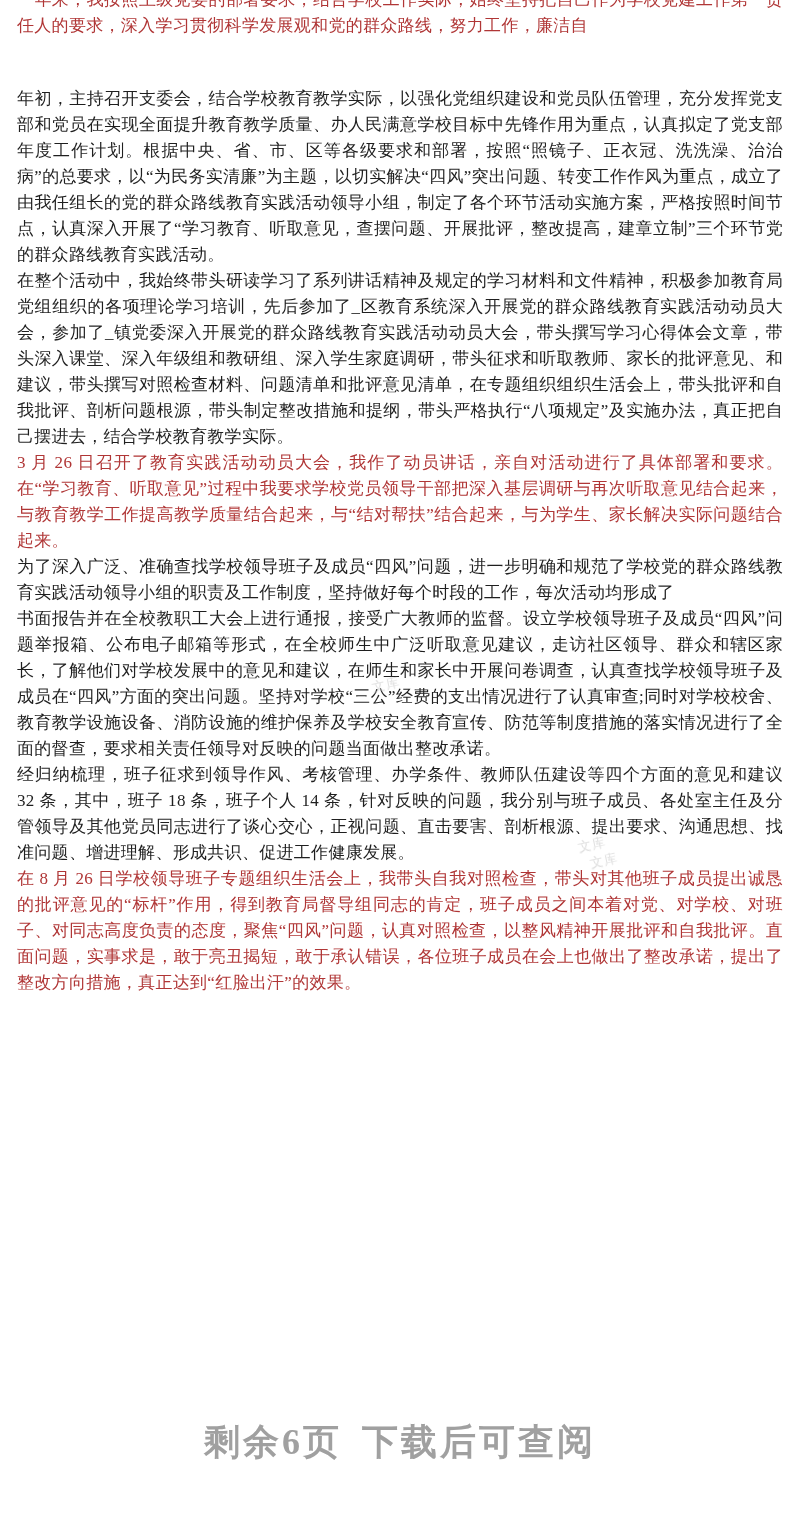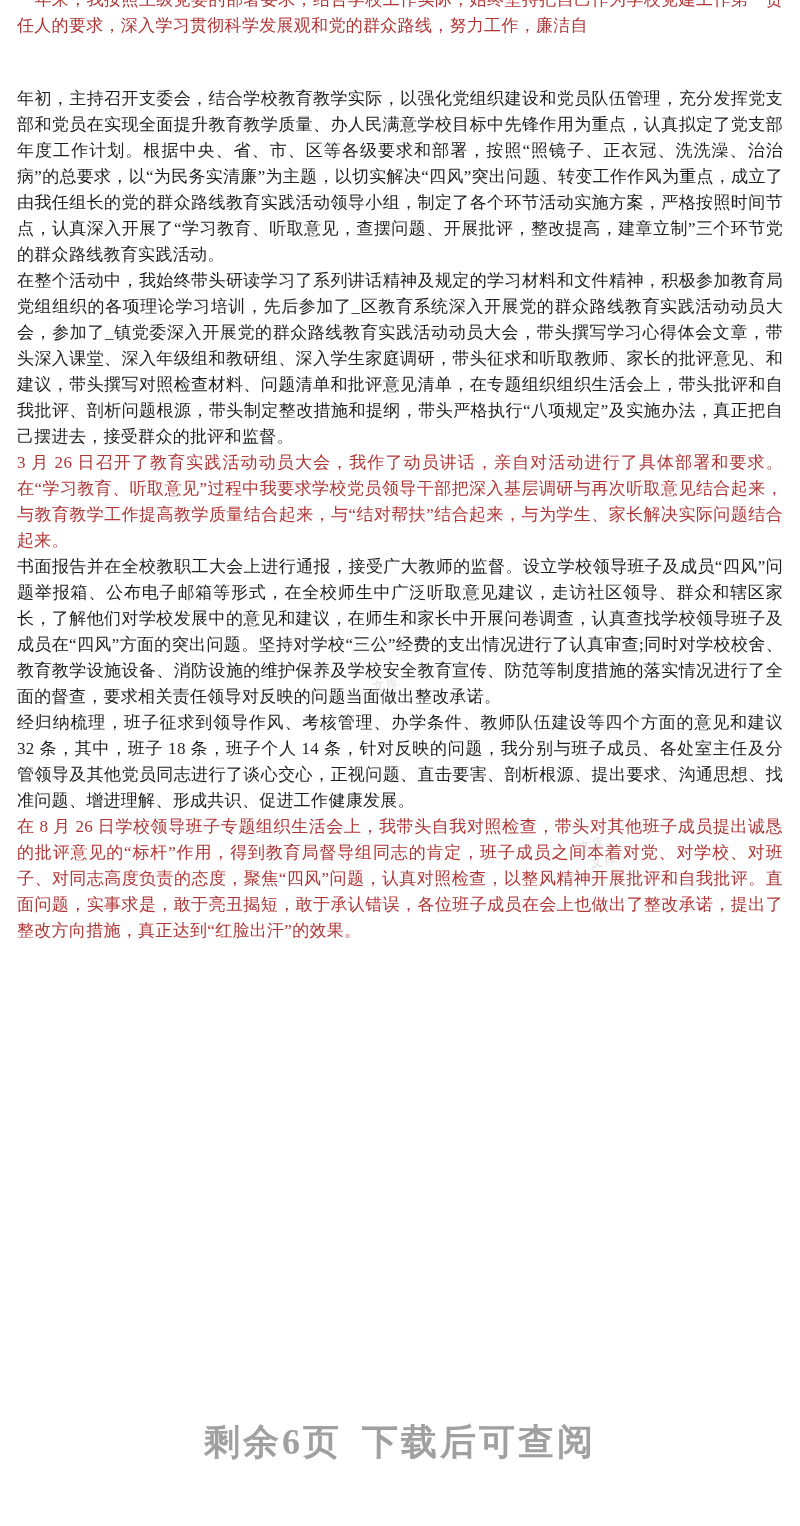--- a/index.html
+++ b/index.html
@@ -62,22 +62,23 @@
   .wm-3 { left: 590px; top: 854px; }
 </style>
 </head>
 <body>
 
 <div class="page">
 
   <div class="doc-body">
     <p class="gap-after red">一年来，我按照上级党委的部署要求，结合学校工作实际，始终坚持把自己作为学校党建工作第一责任人的要求，深入学习贯彻科学发展观和党的群众路线，努力工作，廉洁自</p>
     <p class="black">年初，主持召开支委会，结合学校教育教学实际，以强化党组织建设和党员队伍管理，充分发挥党支部和党员在实现全面提升教育教学质量、办人民满意学校目标中先锋作用为重点，认真拟定了党支部年度工作计划。根据中央、省、市、区等各级要求和部署，按照“照镜子、正衣冠、洗洗澡、治治病”的总要求，以“为民务实清廉”为主题，以切实解决“四风”突出问题、转变工作作风为重点，成立了由我任组长的党的群众路线教育实践活动领导小组，制定了各个环节活动实施方案，严格按照时间节点，认真深入开展了“学习教育、听取意见，查摆问题、开展批评，整改提高，建章立制”三个环节党的群众路线教育实践活动。</p>
-    <p class="black">在整个活动中，我始终带头研读学习了系列讲话精神及规定的学习材料和文件精神，积极参加教育局党组组织的各项理论学习培训，先后参加了_区教育系统深入开展党的群众路线教育实践活动动员大会，参加了_镇党委深入开展党的群众路线教育实践活动动员大会，带头撰写学习心得体会文章，带头深入课堂、深入年级组和教研组、深入学生家庭调研，带头征求和听取教师、家长的批评意见、和建议，带头撰写对照检查材料、问题清单和批评意见清单，在专题组织组织生活会上，带头批评和自我批评、剖析问题根源，带头制定整改措施和提纲，带头严格执行“八项规定”及实施办法，真正把自己摆进去，接受群众的批评和监督。</p>
+    <p class="black">在整个活动中，我始终带头研读学习了系列讲话精神及规定的学习材料和文件精神，积极参加教育局党组组织的各项理论学习培训，先后参加了_区教育系统深入开展党的群众路线教育实践活动动员大会，参加了_镇党委深入开展党的群众路线教育实践活动动员大会，带头撰写学习心得体会文章，带头深入课堂、深入年级组和教研组、深入学生家庭调研，带头征求和听取教师、家长的批评意见、和建议，带头撰写对照检查材料、问题清单和批评意见清单，在专题组织组织生活会上，带头批评和自我批评、剖析问题根源，带头制定整改措施和提纲，带头严格执行“八项规定”及实施办法，真正把自己摆进去，结合学校教育教学实际。</p>
     <p class="red">3 月 26 日召开了教育实践活动动员大会，我作了动员讲话，亲自对活动进行了具体部署和要求。在“学习教育、听取意见”过程中我要求学校党员领导干部把深入基层调研与再次听取意见结合起来，与教育教学工作提高教学质量结合起来，与“结对帮扶”结合起来，与为学生、家长解决实际问题结合起来。</p>
+    <p class="black">为了深入广泛、准确查找学校领导班子及成员“四风”问题，进一步明确和规范了学校党的群众路线教育实践活动领导小组的职责及工作制度，坚持做好每个时段的工作，每次活动均形成了</p>
     <p class="black">书面报告并在全校教职工大会上进行通报，接受广大教师的监督。设立学校领导班子及成员“四风”问题举报箱、公布电子邮箱等形式，在全校师生中广泛听取意见建议，走访社区领导、群众和辖区家长，了解他们对学校发展中的意见和建议，在师生和家长中开展问卷调查，认真查找学校领导班子及成员在“四风”方面的突出问题。坚持对学校“三公”经费的支出情况进行了认真审查;同时对学校校舍、教育教学设施设备、消防设施的维护保养及学校安全教育宣传、防范等制度措施的落实情况进行了全面的督查，要求相关责任领导对反映的问题当面做出整改承诺。</p>
     <p class="black">经归纳梳理，班子征求到领导作风、考核管理、办学条件、教师队伍建设等四个方面的意见和建议 32 条，其中，班子 18 条，班子个人 14 条，针对反映的问题，我分别与班子成员、各处室主任及分管领导及其他党员同志进行了谈心交心，正视问题、直击要害、剖析根源、提出要求、沟通思想、找准问题、增进理解、形成共识、促进工作健康发展。</p>
     <p class="red">在 8 月 26 日学校领导班子专题组织生活会上，我带头自我对照检查，带头对其他班子成员提出诚恳的批评意见的“标杆”作用，得到教育局督导组同志的肯定，班子成员之间本着对党、对学校、对班子、对同志高度负责的态度，聚焦“四风”问题，认真对照检查，以整风精神开展批评和自我批评。直面问题，实事求是，敢于亮丑揭短，敢于承认错误，各位班子成员在会上也做出了整改承诺，提出了整改方向措施，真正达到“红脸出汗”的效果。</p>
   </div>
 
   <span class="watermark wm-1">文库</span>
   <span class="watermark wm-2">文库</span>
   <span class="watermark wm-3">文库</span>
 
   <div class="footer">

